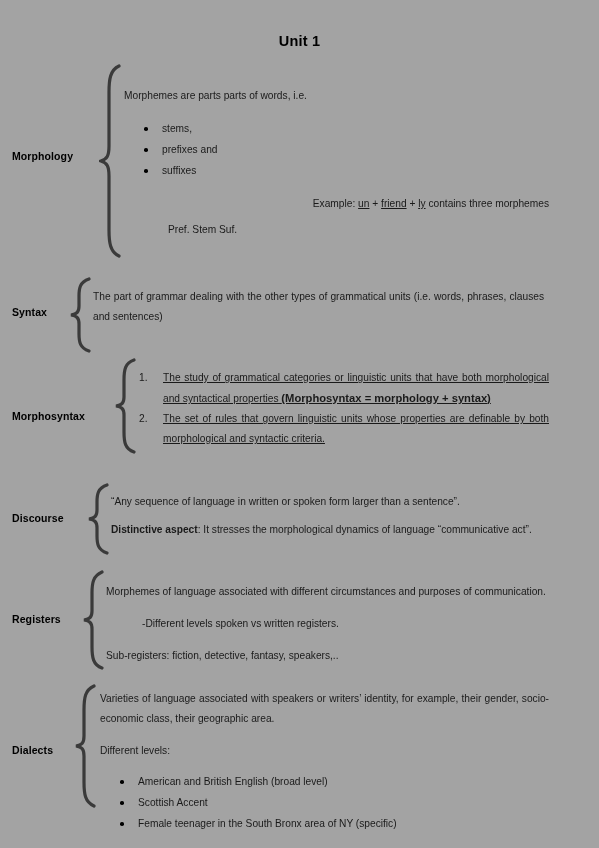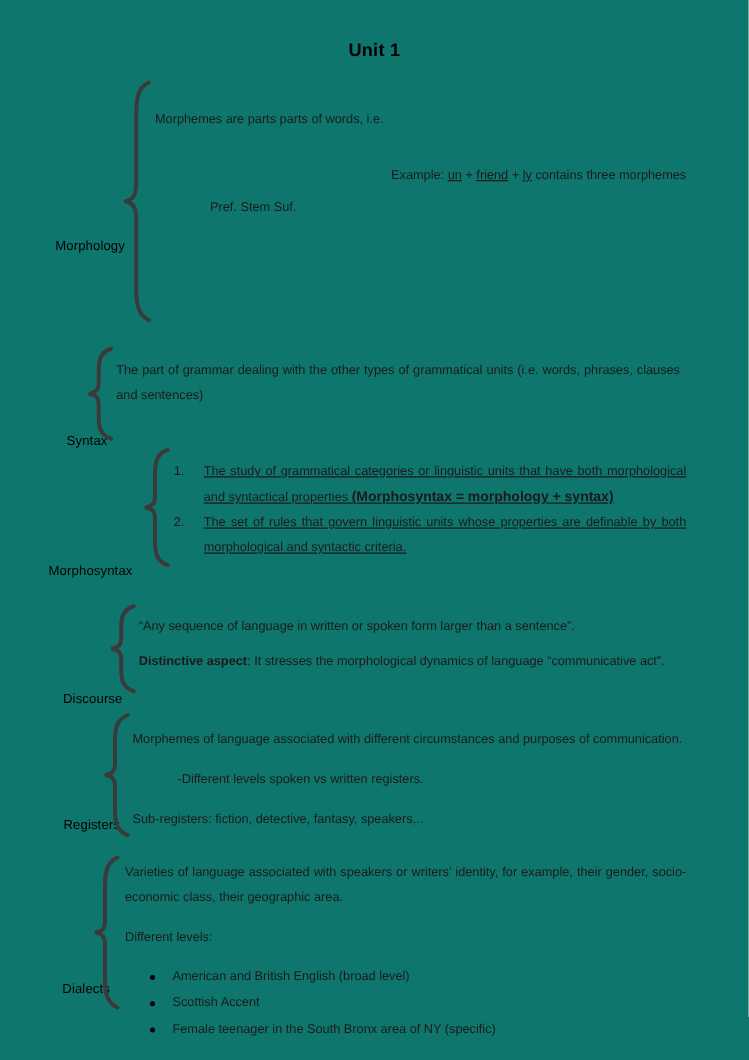--- a/index.html
+++ b/index.html
@@ -8,43 +8,41 @@
     background: #ffffff;
   }
   body {
     font-family: "Liberation Sans", sans-serif;
     color: #000000;
   }
   #page {
     position: relative;
     width: 599px;
     height: 848px;
-    background: #0f766e;
+    background: #a3a3a3;
     overflow: hidden;
   }
   .title {
     position: absolute;
     top: 33px;
     left: 0;
     width: 599px;
     text-align: center;
     font-size: 14.5px;
     font-weight: bold;
     letter-spacing: 0.2px;
   }
 
   
   .sect-label {
     position: absolute;
     font-size: 10.5px;
-    font-weight: normal;
+    font-weight: bold;
     letter-spacing: 0.1px;
-    text-align: right;
     white-space: nowrap;
-    margin-top: 41px;
   }
 
   
   .brace {
     position: absolute;
   }
   .brace svg { display: block; }
   .brace path {
     fill: none;
     stroke: #3a3a3a;
@@ -131,20 +129,25 @@
   <div class="brace" style="left:99px; top:64px; width:22px; height:194px;">
     <svg viewBox="0 0 22 194" width="22" height="194" preserveAspectRatio="none">
       <path d="M20 2 C11 6, 10 16, 10 28 L10 82 C10 92, 8 95, 2 97 C8 99, 10 102, 10 112 L10 166 C10 178, 11 188, 20 192"></path>
     </svg>
   </div>
 
   <div class="block" style="left:124px; top:68px; width:425px;">
     <div class="gap"></div>
     <p class="p">Morphemes are parts parts of words, i.e.</p>
     <div style="height:12px"></div>
+    <ul class="bul">
+      <li>stems,</li>
+      <li>prefixes and</li>
+      <li>suffixes</li>
+    </ul>
     <div style="height:13px"></div>
     <p class="p nowrapline"><span>Example: </span><span class="u">un</span><span> + </span><span class="u">friend</span><span> + </span><span class="u">ly</span><span> contains three morphemes</span></p>
     <div style="height:6px"></div>
     <p class="p indent1">Pref.    Stem  Suf.</p>
   </div>
 
   <div class="sect-label" style="left:12px; top:306px; width:74px;">Syntax</div>
 
   <div class="brace" style="left:69px; top:277px; width:22px; height:76px;">
     <svg viewBox="0 0 22 76" width="22" height="76" preserveAspectRatio="none">

